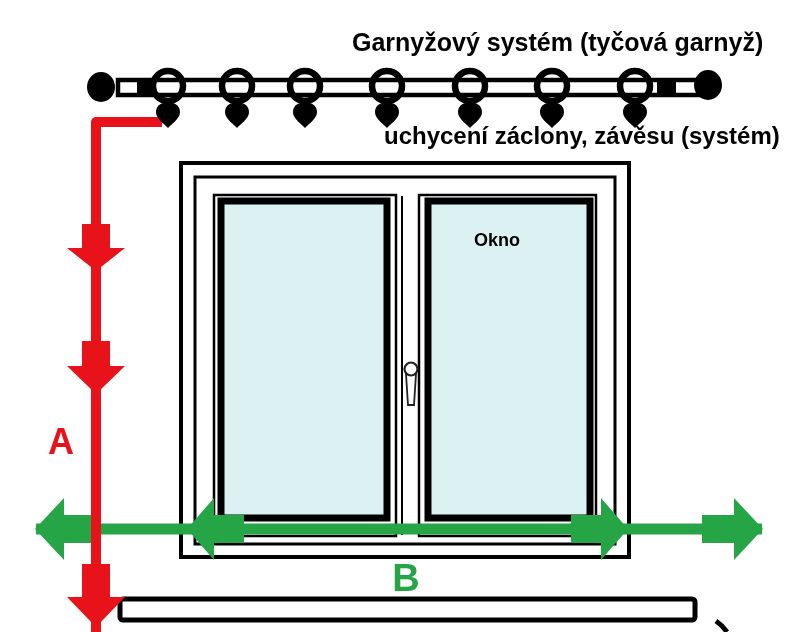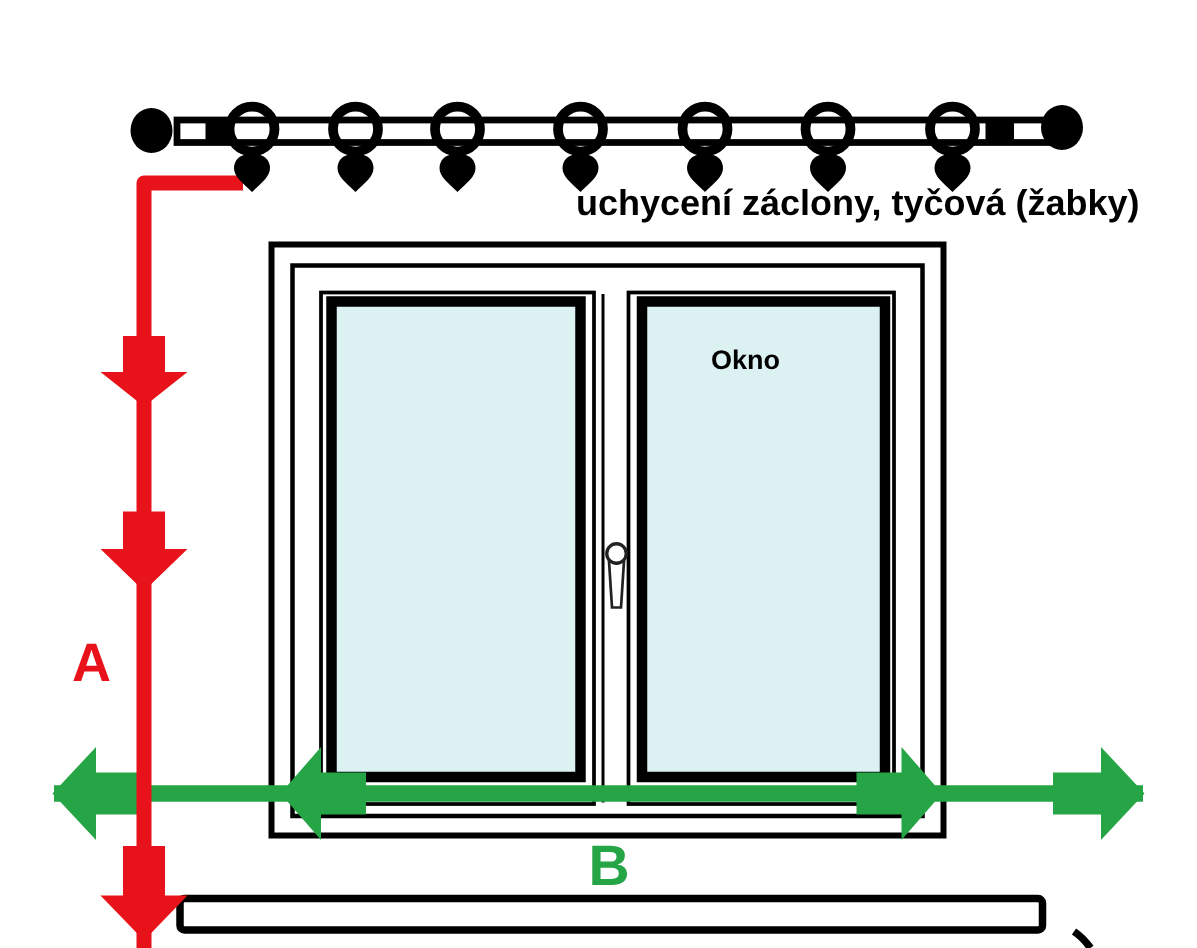--- a/index.html
+++ b/index.html
@@ -111,18 +111,19 @@
         <circle class="ring" cx="0" cy="86" r="15"></circle>
         <path class="black-fill" d="M -2.5 98 h5 v7 h-5 Z M 0 103 C 8 102 12 107 12 112 C 12 118 6 122 0 128 C -6 122 -12 118 -12 112 C -12 107 -8 102 0 103 Z"></path>
       </g>
       <g transform="translate(635,0)">
         <circle class="ring" cx="0" cy="86" r="15"></circle>
         <path class="black-fill" d="M -2.5 98 h5 v7 h-5 Z M 0 103 C 8 102 12 107 12 112 C 12 118 6 122 0 128 C -6 122 -12 118 -12 112 C -12 107 -8 102 0 103 Z"></path>
       </g>
     </g>
   </svg>
 
-  <div class="lbl lbl-attach">uchycení záclony, tyčová (žabky)</div>
+  <div class="lbl lbl-title">Garnyžový systém (tyčová garnyž)</div>
+  <div class="lbl lbl-attach">uchycení záclony, závěsu (systém)</div>
   <div class="lbl lbl-okno">Okno</div>
   <div class="lbl lbl-a">A</div>
   <div class="lbl lbl-b">B</div>
 
 </div>
 
 </body></html>

